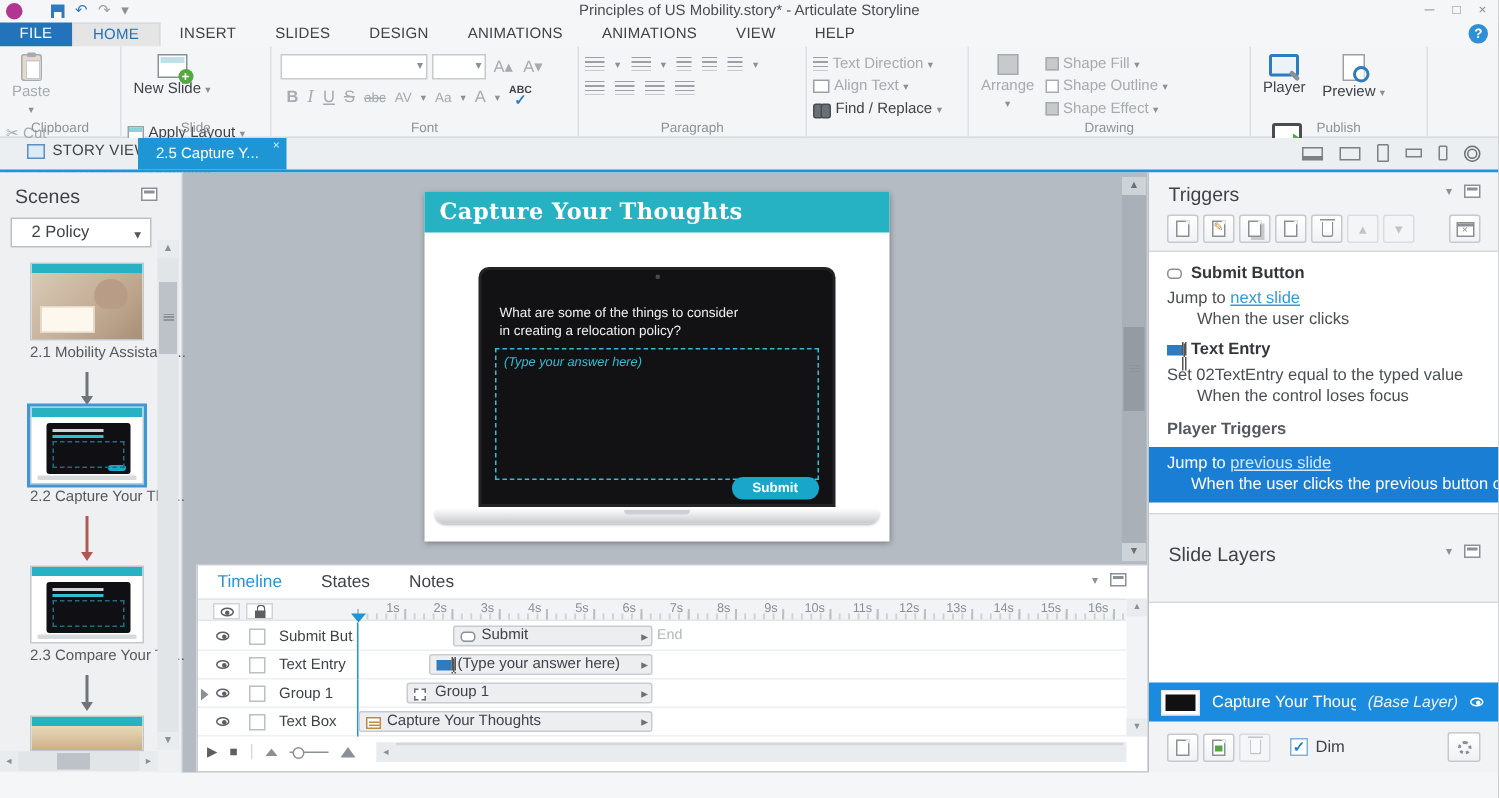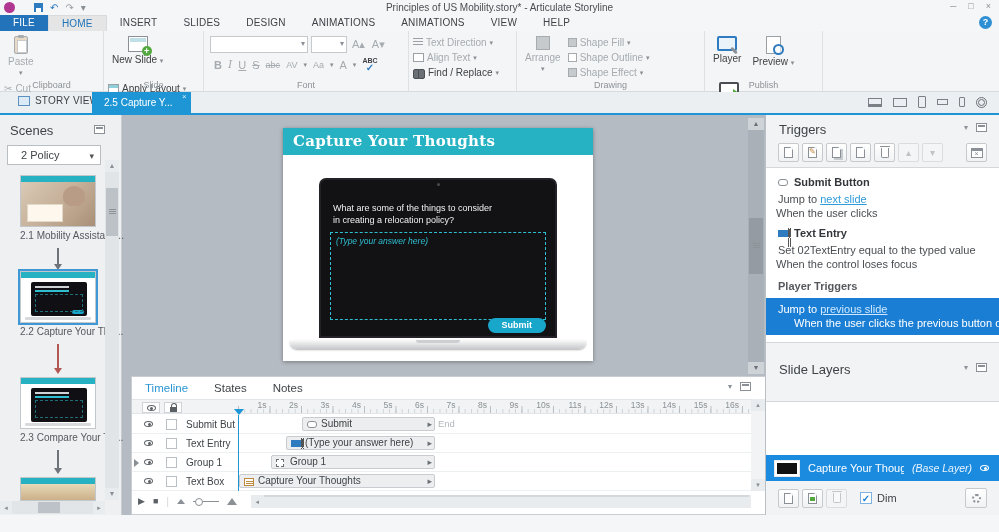--- a/index.html
+++ b/index.html
@@ -191,21 +191,21 @@
   .page-ico.copy { box-shadow:2px 2px 0 #c6cacd; }
   .page-ico.green::after { content:""; position:absolute; left:1px; top:3px; width:5px; height:4px; background:#53a93f; }
   .trash { width:8px; height:10px; border:1px solid #8a9095; border-top:none; border-radius:0 0 2px 2px; position:relative; background:#fff; }
   .trash::before { content:""; position:absolute; left:-2px; top:-2px; width:10px; height:1px; background:#8a9095; }
   .winvar-ico { width:12px; height:10px; border:1px solid #8a9095; background:#fff; position:relative; }
   .winvar-ico::before { content:""; position:absolute; left:0; top:0; right:0; height:2px; background:#8a9095; }
   .winvar-ico::after { content:"×"; position:absolute; left:3px; top:1px; font-size:7px; color:#8a9095; }
   .trig-list { position:absolute; left:0; top:52px; right:0; height:176px; background:#fff; border-top:1px solid #d5d8db; border-bottom:1px solid #d5d8db; font-size:11px; color:#4a4e52; }
   .trig-obj { display:flex; align-items:center; gap:6px; padding:8px 0 2px 12px; font-weight:bold; color:#33373b; font-size:11px; }
   .trig-line { padding:3px 0 0 12px; }
-  .trig-when { padding:2px 0 0 10px; }
+  .trig-when { padding:2px 0 0 32px; }
   .tlink { color:#2f9bdb; text-decoration:underline; }
   .ptrig-head { padding:10px 0 2px 12px; font-weight:bold; color:#55595e; }
   .ptrig-sel { margin-top:4px; background:#1a7fd4; color:#fff; padding:4px 0 5px 12px; line-height:14px; }
   .ptrig-sel .tlink { color:#cfe8ff; }
   .ptrig-sel .sub { padding-left:16px; white-space:nowrap; overflow:hidden; }
   .layers-header { margin-top:6px; }
   .layers-area { position:absolute; left:0; top:286px; right:0; height:54px; background:#fff; border-top:1px solid #d5d8db; }
   .layer-row { position:absolute; left:0; top:340px; right:0; height:26px; background:#1b8be0; color:#fff; display:flex; align-items:center; gap:8px; padding:0 10px 0 8px; }
   .layer-thumb { width:26px; height:17px; background:#fff; border:1px solid #e8eaec; position:relative; flex:0 0 auto; }
   .layer-thumb::after { content:""; position:absolute; left:2px; top:2px; right:2px; bottom:2px; background:#111; }
@@ -263,21 +263,21 @@
     <span class="mtab">SLIDES</span>
     <span class="mtab">DESIGN</span>
     <span class="mtab">ANIMATIONS</span>
     <span class="mtab">ANIMATIONS</span>
     <span class="mtab">VIEW</span>
     <span class="mtab">HELP</span>
     <span class="help-circle">?</span>
   </div>
 
   <div class="ribbon">
-    <div class="rgroup" style="width:104px;">
+    <div class="rgroup" style="width:81px;">
       <div class="bigbtn dis">
         <span class="clip-ico"></span>
         <span>Paste</span>
           <span class="car">▾</span>
       </div>
       <div class="stack dis">
         <span class="srow">
             <span>✂</span>
             <span>Cut</span>
           </span>
@@ -334,20 +334,41 @@
           <span class="car">▾</span>
         <span style="font-size:9px;">Aa</span>
           <span class="car">▾</span>
         <span>A</span>
           <span class="car">▾</span>
         <span class="spell"><span>ABC</span><span class="chk">✓</span></span>
       </div>
       <div class="glabel">Font</div>
     </div>
 
+    <div class="rgroup" style="width:152px;">
+      <div style="display:inline-block; vertical-align:top; padding-top:4px;">
+        <div class="srow dis" style="gap:7px;">
+          <span class="lines"></span>
+            <span class="car">▾</span>
+          <span class="lines"></span>
+            <span class="car">▾</span>
+          <span class="lines sm"></span>
+          <span class="lines sm"></span>
+          <span class="lines sm"></span>
+            <span class="car">▾</span>
+        </div>
+        <div class="srow dis" style="gap:7px; padding-top:7px;">
+          <span class="lines"></span>
+          <span class="lines"></span>
+          <span class="lines"></span>
+          <span class="lines"></span>
+        </div>
+      </div>
+      <div class="glabel">Paragraph</div>
+    </div>
 
     <div class="rgroup" style="width:108px;">
       <div class="stack" style="gap:4px;">
         <span class="srow dis">
             <span class="lines sm"></span>
             <span>Text Direction</span>
             <span class="car">▾</span>
           </span>
         <span class="srow dis">
             <span class="mi"></span>

